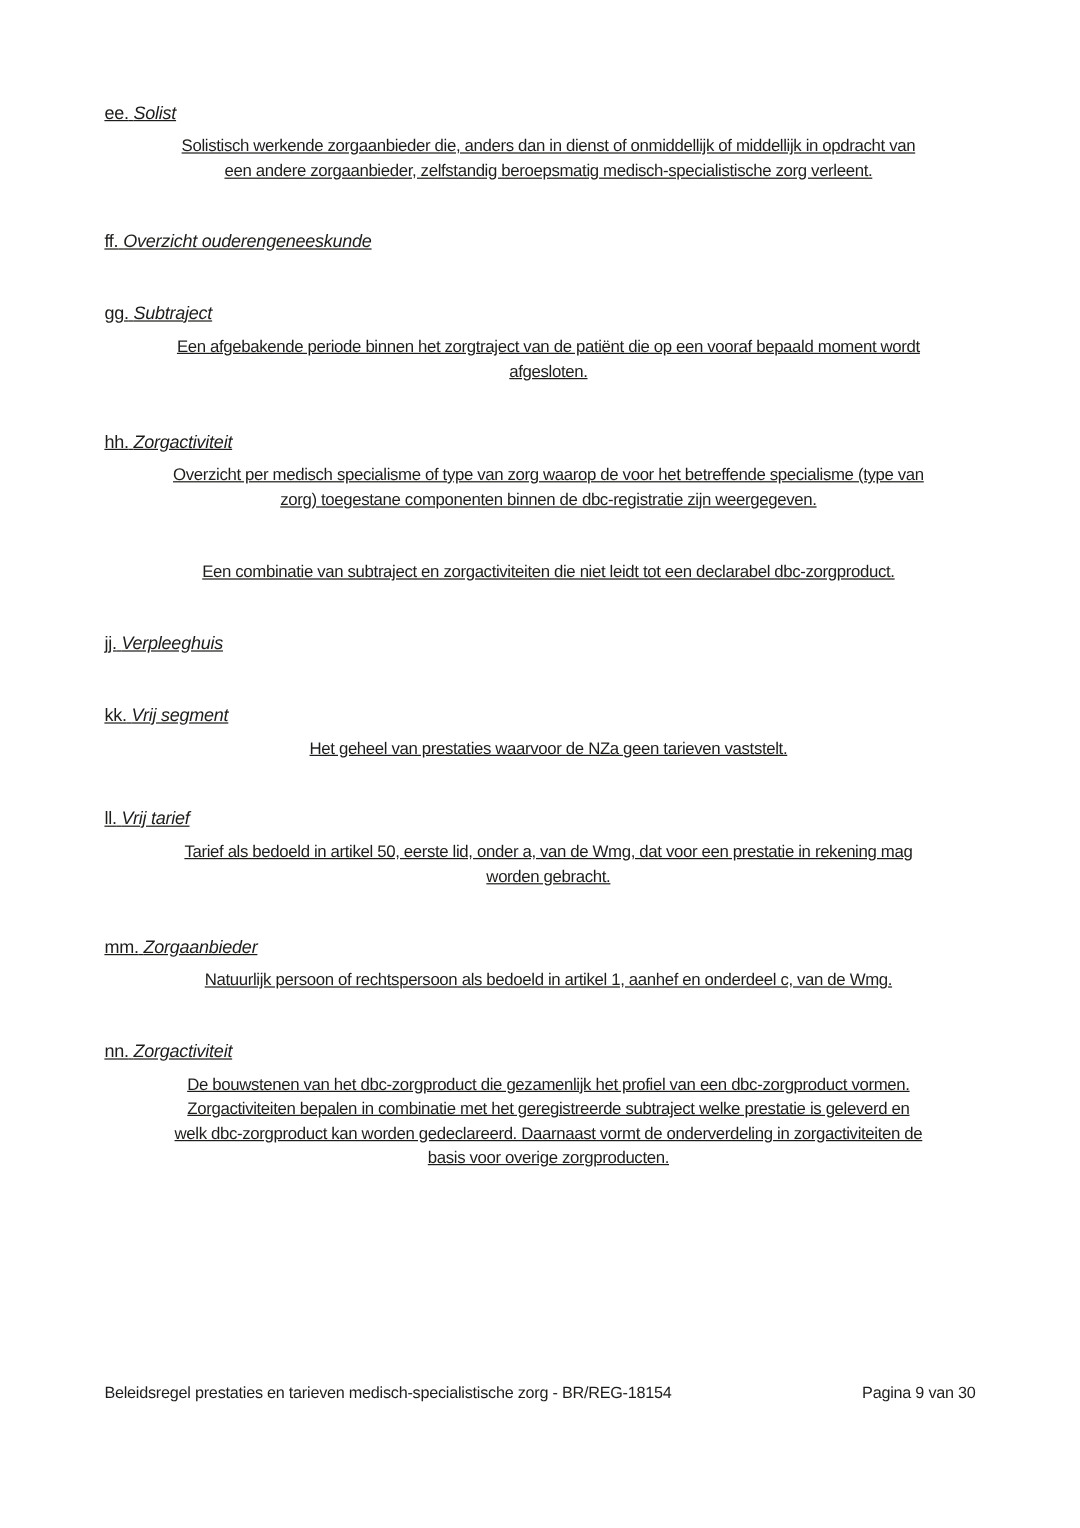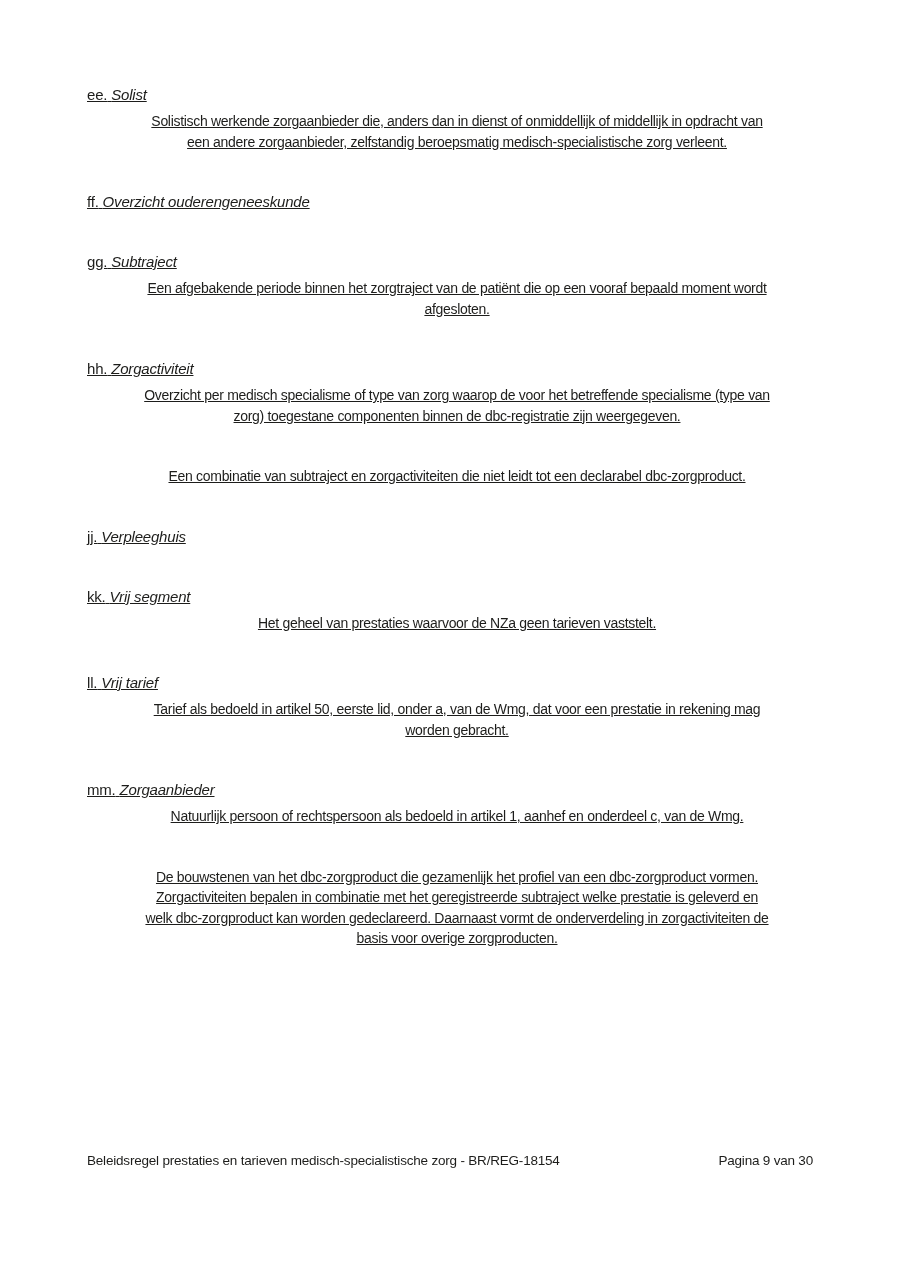--- a/index.html
+++ b/index.html
@@ -103,20 +103,21 @@
       <p class="body-text">Tarief als bedoeld in artikel 50, eerste lid, onder a, van de Wmg, dat voor een prestatie in rekening mag
 worden gebracht.</p>
     </div>
 
     <div class="section">
       <p class="term-line"><span>mm.</span> <span class="term-name">Zorgaanbieder</span></p>
       <p class="body-text">Natuurlijk persoon of rechtspersoon als bedoeld in artikel 1, aanhef en onderdeel c, van de Wmg.</p>
     </div>
 
     <div class="section">
+      <p class="term-line"><span>nn.</span> <span class="term-name">Zorgactiviteit</span></p>
       <p class="body-text">De bouwstenen van het dbc-zorgproduct die gezamenlijk het profiel van een dbc-zorgproduct vormen.
 Zorgactiviteiten bepalen in combinatie met het geregistreerde subtraject welke prestatie is geleverd en
 welk dbc-zorgproduct kan worden gedeclareerd. Daarnaast vormt de onderverdeling in zorgactiviteiten de
 basis voor overige zorgproducten.</p>
     </div>
 
   </div>
 
   <div class="footer">
     <span>Beleidsregel prestaties en tarieven medisch-specialistische zorg - BR/REG-18154</span>

